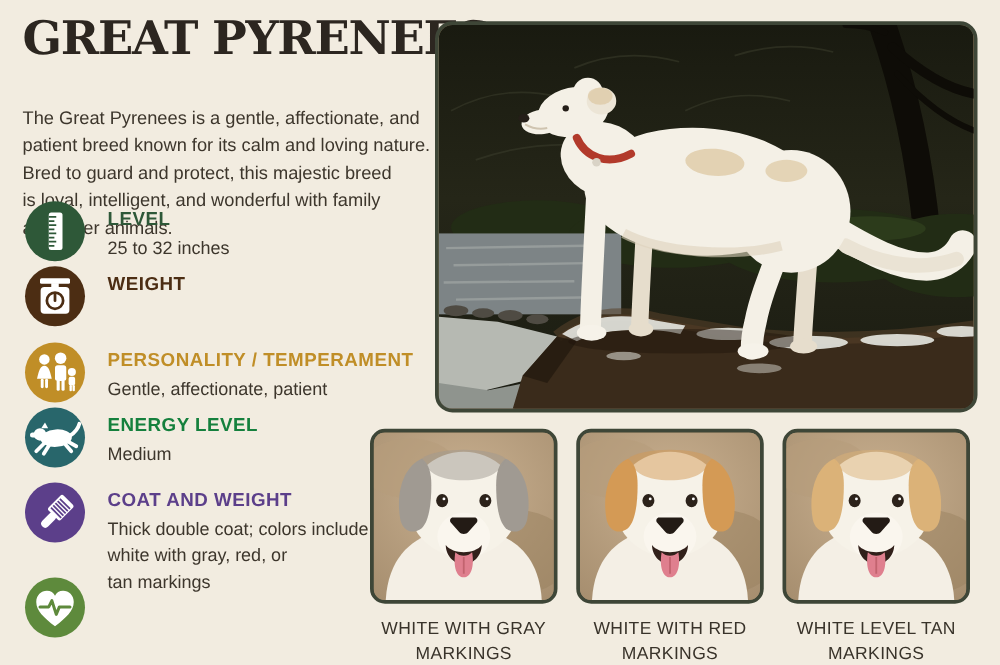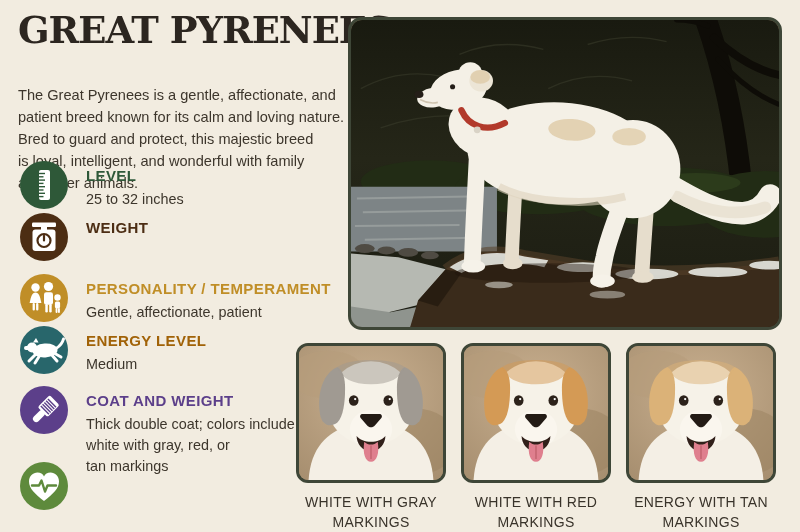--- a/index.html
+++ b/index.html
@@ -151,21 +151,21 @@
             <path d="M33,26.5 L41,31"></path>
           <path d="M36,22.5 C40,20 42.5,17 43.5,13"></path>
         </g>
         <ellipse cx="25" cy="24.5" rx="12.5" ry="7" fill="#fff" transform="rotate(-4 25 24.5)"></ellipse>
         <circle cx="12" cy="21.5" r="5" fill="#fff"></circle>
         <rect x="4" y="20" width="8" height="4" rx="2" fill="#fff"></rect>
         <path d="M13,16.5 l3,-4.5 l2.5,4.5 z" fill="#fff"></path>
       </svg>
     </div>
     <div class="spec-text">
-      <div class="spec-label" style="color: #a16207;">ENERGY LEVEL</div>
+      <div class="spec-label" style="color: #15803d;">ENERGY LEVEL</div>
       <div class="spec-value">Medium</div>
     </div>
   </div>
 
   <div class="spec-row" style="top:386px">
     <div class="spec-icon" style="color: rgb(92, 63, 138); background-color: rgb(92, 63, 138);">
       <svg viewBox="0 0 48 48">
         <g transform="rotate(-45 24 24)">
           <rect x="9" y="21.5" width="14" height="6.5" rx="3.2" fill="#fff"></rect>
           <rect x="21.5" y="17.5" width="17" height="14" rx="2" fill="#fff"></rect>
@@ -340,15 +340,15 @@
         <circle cx="94.5" cy="55.5" r="1.2" fill="#fff"></circle>
       <path d="M66,71 h18 c2,0 3,2 2,4 l-7,8 c-2,2.5 -6,2.5 -8,0 l-7,-8 c-1,-2 0,-4 2,-4 z" fill="#231b15"></path>
       <path d="M60,94 C66,102 84,102 90,94 C90,102 84,110 75,110 C66,110 60,102 60,94 Z" fill="#31201a"></path>
       <path d="M68,100 C66,112 69,121 75,121 C81,121 84,112 82,100 C78,104 72,104 68,100 Z" fill="#df7f8e"></path>
       <path d="M75,104 L75,118" stroke="#c2636f" stroke-width="1.5"></path>
     </svg>
   </div>
 
   <div id="variant-caption-0" class="variant-caption">WHITE WITH GRAY MARKINGS</div>
   <div id="variant-caption-1" class="variant-caption">WHITE WITH RED MARKINGS</div>
-  <div id="variant-caption-2" class="variant-caption">ENERGY WITH TAN MARKINGS</div>
+  <div id="variant-caption-2" class="variant-caption">WHITE LEVEL TAN MARKINGS</div>
 
 </div>
 
 </body></html>

